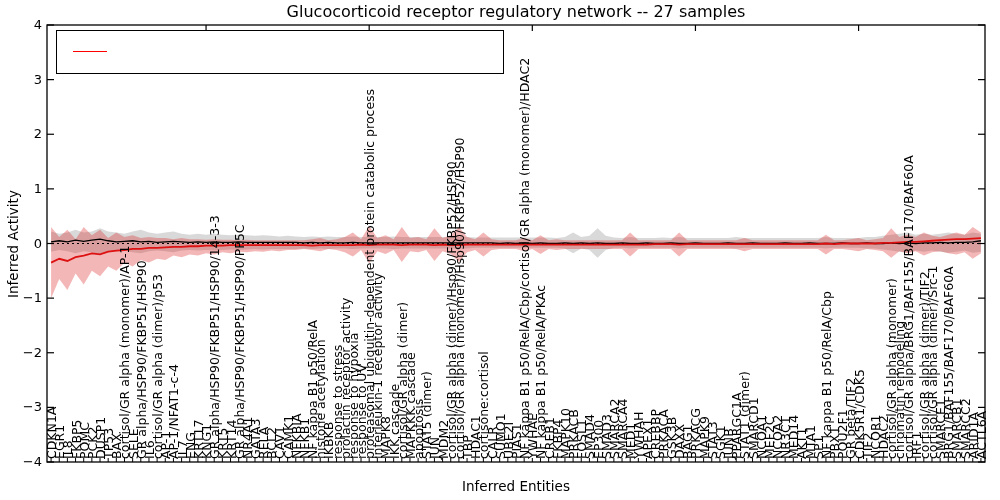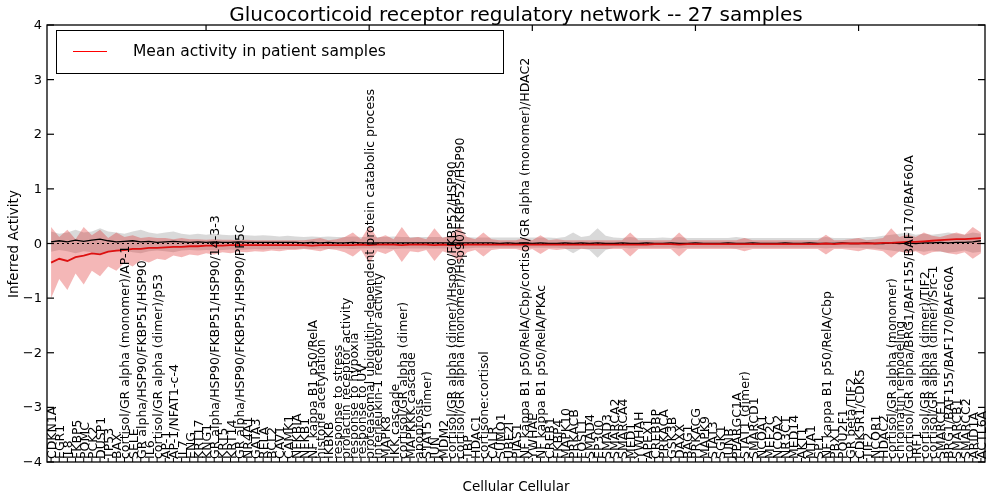--- a/index.html
+++ b/index.html
@@ -1,39 +1,39 @@
 <!DOCTYPE html>
 <html><head>
 <meta charset="utf-8">
 <style>
   html,body{margin:0;padding:0;background:#ffffff;}
   #figure{position:relative;width:1000px;height:500px;background:#ffffff;overflow:hidden;
           font-family:"DejaVu Sans","Liberation Sans",sans-serif;color:#000;}
-  #title{position:absolute;top:2px;left:47px;width:938px;text-align:center;font-size:20px;z-index:4;}
+  #title{position:absolute;top:2px;left:47px;width:938px;text-align:center;font-size:16px;z-index:4;}
   #ylabel{position:absolute;left:-52px;top:236px;width:130px;text-align:center;
           transform:rotate(-90deg);font-size:13.5px;z-index:4;}
   #xlabel{position:absolute;left:47px;top:478px;width:938px;text-align:center;font-size:13.5px;z-index:4;}
   #plot-svg{position:absolute;left:0;top:0;z-index:1;}
   #xlabels{position:absolute;left:0;top:0;width:1000px;height:500px;z-index:2;pointer-events:none;}
   .xticklabel{position:absolute;white-space:nowrap;font-size:12.5px;line-height:13px;
               transform-origin:0 0;transform:rotate(-90deg);}
   #legend{position:absolute;left:56px;top:30px;width:446px;background:#ffffff;
           border:1.6px solid #000;z-index:5;padding:6px 0 8px 0;}
   .legend-row{display:flex;align-items:center;height:28px;}
   .legend-line{width:34px;height:0;border-top:1.6px solid #000;margin-left:16px;margin-right:26px;}
   .legend-text{font-size:15.5px;}
   .yticklabel{position:absolute;width:34px;text-align:right;font-size:13px;z-index:3;}
 </style>
 </head>
 <body>
 
 <div id="figure">
   <div id="title">Glucocorticoid receptor regulatory network -- 27 samples</div>
   <div id="ylabel">Inferred Activity</div>
-  <div id="xlabel">Cellular Cellular</div>
+  <div id="xlabel">Inferred Entities</div>
 
   <svg id="plot-svg" width="1000" height="500">
       <polygon points="51.07826086956522,231.4825 59.23478260869565,233.6675 67.3913043478261,232.575 75.54782608695652,229.84375 83.70434782608696,232.575 91.8608695652174,231.4825 100.01739130434783,228.20499999999998 108.17391304347825,231.4825 116.33043478260869,232.575 124.48695652173913,233.6675 132.64347826086959,231.4825 140.8,229.84375 148.95652173913044,232.575 157.11304347826086,233.6675 165.2695652173913,232.575 173.42608695652174,231.4825 181.58260869565217,233.6675 189.7391304347826,234.76 197.89565217391305,233.6675 206.05217391304348,234.76 214.2086956521739,233.6675 222.36521739130436,234.76 230.52173913043478,235.30625 238.6782608695652,234.76 246.83478260869566,235.30625 254.9913043478261,235.8525 263.1478260869565,235.30625 271.304347826087,235.8525 279.4608695652174,236.39875 287.61739130434785,235.8525 295.7739130434783,236.39875 303.9304347826087,236.945 312.0869565217391,236.39875 320.24347826086955,236.945 328.4,236.39875 336.55652173913046,236.945 344.7130434782609,236.945 352.8695652173913,236.39875 361.02608695652174,236.945 369.18260869565216,236.945 377.3391304347826,236.945 385.495652173913,236.945 393.6521739130435,236.39875 401.8086956521739,236.945 409.96521739130435,236.945 418.1217391304348,236.945 426.2782608695652,236.945 434.4347826086956,236.945 442.5913043478261,236.945 450.74782608695654,236.945 458.90434782608696,236.945 467.0608695652174,236.945 475.2173913043478,237.49125 483.37391304347824,237.49125 491.5304347826087,237.49125 499.68695652173915,237.49125 507.8434782608696,237.49125 516,237.49125 524.1565217391304,237.49125 532.3130434782609,237.49125 540.4695652173913,237.49125 548.6260869565217,237.49125 556.7826086956522,238.0375 564.9391304347826,236.945 573.0956521739131,232.575 581.2521739130435,236.945 589.408695652174,235.8525 597.5652173913044,228.20499999999998 605.7217391304348,235.8525 613.8782608695652,237.49125 622.0347826086957,238.0375 630.1913043478261,236.945 638.3478260869565,238.0375 646.5043478260869,238.0375 654.6608695652174,238.0375 662.8173913043478,237.49125 670.9739130434782,238.0375 679.1304347826087,236.945 687.2869565217392,238.0375 695.4434782608696,238.0375 703.6,238.0375 711.7565217391304,238.0375 719.9130434782609,238.0375 728.0695652173913,238.0375 736.2260869565217,236.945 744.3826086956522,238.0375 752.5391304347826,238.0375 760.695652173913,238.0375 768.8521739130434,238.0375 777.008695652174,238.0375 785.1652173913044,238.0375 793.3217391304348,238.0375 801.4782608695652,238.0375 809.6347826086957,238.0375 817.7913043478261,238.0375 825.9478260869565,236.945 834.104347826087,238.0375 842.2608695652174,238.0375 850.4173913043478,238.0375 858.5739130434782,238.0375 866.7304347826087,236.945 874.8869565217391,236.945 883.0434782608696,235.8525 891.2,234.76 899.3565217391305,233.6675 907.5130434782609,232.575 915.6695652173913,234.76 923.8260869565217,233.6675 931.9826086956522,234.76 940.1391304347826,233.6675 948.295652173913,232.575 956.4521739130435,233.6675 964.6086956521739,234.76 972.7652173913043,232.575 980.9217391304347,233.6675 980.9217391304347,251.69375000000002 972.7652173913043,252.78625 964.6086956521739,250.60125 956.4521739130435,251.69375000000002 948.295652173913,252.78625 940.1391304347826,251.69375000000002 931.9826086956522,250.60125 923.8260869565217,251.69375000000002 915.6695652173913,250.60125 907.5130434782609,252.78625 899.3565217391305,251.69375000000002 891.2,250.60125 883.0434782608696,249.50875000000002 874.8869565217391,248.41625 866.7304347826087,248.41625 858.5739130434782,247.87 850.4173913043478,247.87 842.2608695652174,247.87 834.104347826087,247.87 825.9478260869565,248.41625 817.7913043478261,247.87 809.6347826086957,247.87 801.4782608695652,247.87 793.3217391304348,247.87 785.1652173913044,247.87 777.008695652174,247.87 768.8521739130434,247.87 760.695652173913,247.87 752.5391304347826,247.87 744.3826086956522,247.87 736.2260869565217,248.41625 728.0695652173913,247.87 719.9130434782609,247.87 711.7565217391304,247.87 703.6,247.87 695.4434782608696,247.87 687.2869565217392,247.87 679.1304347826087,248.41625 670.9739130434782,247.87 662.8173913043478,247.87 654.6608695652174,247.87 646.5043478260869,247.87 638.3478260869565,247.87 630.1913043478261,248.41625 622.0347826086957,247.87 613.8782608695652,247.87 605.7217391304348,250.055 597.5652173913044,257.7025 589.408695652174,250.055 581.2521739130435,248.41625 573.0956521739131,253.33249999999998 564.9391304347826,248.41625 556.7826086956522,247.87 548.6260869565217,247.87 540.4695652173913,247.87 532.3130434782609,247.87 524.1565217391304,247.87 516,247.87 507.8434782608696,247.87 499.68695652173915,247.87 491.5304347826087,247.87 483.37391304347824,247.87 475.2173913043478,247.87 467.0608695652174,248.41625 458.90434782608696,248.41625 450.74782608695654,248.41625 442.5913043478261,248.41625 434.4347826086956,248.41625 426.2782608695652,248.41625 418.1217391304348,248.41625 409.96521739130435,248.41625 401.8086956521739,248.41625 393.6521739130435,248.96249999999998 385.495652173913,248.41625 377.3391304347826,248.41625 369.18260869565216,248.41625 361.02608695652174,248.41625 352.8695652173913,248.96249999999998 344.7130434782609,248.41625 336.55652173913046,248.41625 328.4,248.96249999999998 320.24347826086955,248.41625 312.0869565217391,248.96249999999998 303.9304347826087,248.41625 295.7739130434783,248.96249999999998 287.61739130434785,248.96249999999998 279.4608695652174,248.96249999999998 271.304347826087,248.96249999999998 263.1478260869565,249.50875000000002 254.9913043478261,248.96249999999998 246.83478260869566,249.50875000000002 238.6782608695652,250.055 230.52173913043478,249.50875000000002 222.36521739130436,250.055 214.2086956521739,250.60125 206.05217391304348,250.055 197.89565217391305,250.60125 189.7391304347826,250.055 181.58260869565217,250.60125 173.42608695652174,252.24 165.2695652173913,251.14749999999998 157.11304347826086,250.60125 148.95652173913044,251.14749999999998 140.8,253.33249999999998 132.64347826086959,252.24 124.48695652173913,250.60125 116.33043478260869,251.14749999999998 108.17391304347825,252.24 100.01739130434783,254.425 91.8608695652174,252.24 83.70434782608696,251.14749999999998 75.54782608695652,253.33249999999998 67.3913043478261,251.14749999999998 59.23478260869565,250.055 51.07826086956522,251.69375000000002" fill="rgba(128,128,128,0.30)" stroke="none"></polygon>
       <polygon points="51.07826086956522,227.1125 59.23478260869565,236.945 67.3913043478261,229.84375 75.54782608695652,239.13 83.70434782608696,227.1125 91.8608695652174,235.30625 100.01739130434783,229.84375 108.17391304347825,238.0375 116.33043478260869,232.575 124.48695652173913,236.945 132.64347826086959,235.30625 140.8,238.0375 148.95652173913044,236.945 157.11304347826086,238.0375 165.2695652173913,238.0375 173.42608695652174,239.13 181.58260869565217,238.0375 189.7391304347826,239.13 197.89565217391305,239.13 206.05217391304348,239.67625 214.2086956521739,239.13 222.36521739130436,239.67625 230.52173913043478,239.67625 238.6782608695652,240.2225 246.83478260869566,239.67625 254.9913043478261,240.2225 263.1478260869565,240.2225 271.304347826087,240.2225 279.4608695652174,240.2225 287.61739130434785,240.2225 295.7739130434783,240.2225 303.9304347826087,240.2225 312.0869565217391,239.13 320.24347826086955,238.0375 328.4,240.2225 336.55652173913046,239.13 344.7130434782609,236.945 352.8695652173913,232.575 361.02608695652174,239.13 369.18260869565216,226.02 377.3391304347826,238.0375 385.495652173913,235.30625 393.6521739130435,239.13 401.8086956521739,227.1125 409.96521739130435,238.0375 418.1217391304348,236.945 426.2782608695652,239.13 434.4347826086956,228.20499999999998 442.5913043478261,238.0375 450.74782608695654,235.30625 458.90434782608696,227.1125 467.0608695652174,236.945 475.2173913043478,239.13 483.37391304347824,232.575 491.5304347826087,239.13 499.68695652173915,240.2225 507.8434782608696,240.2225 516,240.2225 524.1565217391304,238.0375 532.3130434782609,240.2225 540.4695652173913,235.30625 548.6260869565217,240.2225 556.7826086956522,239.13 564.9391304347826,240.2225 573.0956521739131,240.2225 581.2521739130435,240.2225 589.408695652174,240.2225 597.5652173913044,240.2225 605.7217391304348,240.2225 613.8782608695652,240.2225 622.0347826086957,240.2225 630.1913043478261,232.575 638.3478260869565,240.2225 646.5043478260869,240.2225 654.6608695652174,240.2225 662.8173913043478,240.2225 670.9739130434782,240.2225 679.1304347826087,232.575 687.2869565217392,240.2225 695.4434782608696,240.2225 703.6,240.2225 711.7565217391304,240.2225 719.9130434782609,240.2225 728.0695652173913,240.2225 736.2260869565217,240.2225 744.3826086956522,238.0375 752.5391304347826,240.2225 760.695652173913,240.2225 768.8521739130434,240.2225 777.008695652174,240.2225 785.1652173913044,240.2225 793.3217391304348,240.2225 801.4782608695652,240.2225 809.6347826086957,240.2225 817.7913043478261,240.2225 825.9478260869565,234.76 834.104347826087,240.2225 842.2608695652174,240.2225 850.4173913043478,239.13 858.5739130434782,238.0375 866.7304347826087,240.2225 874.8869565217391,239.13 883.0434782608696,238.0375 891.2,228.20499999999998 899.3565217391305,236.945 907.5130434782609,234.76 915.6695652173913,236.945 923.8260869565217,232.575 931.9826086956522,235.8525 940.1391304347826,236.945 948.295652173913,234.76 956.4521739130435,232.575 964.6086956521739,234.76 972.7652173913043,227.1125 980.9217391304347,232.575 980.9217391304347,253.33249999999998 972.7652173913043,258.795 964.6086956521739,252.24 956.4521739130435,254.425 948.295652173913,253.33249999999998 940.1391304347826,251.14749999999998 931.9826086956522,252.24 923.8260869565217,255.51749999999998 915.6695652173913,251.14749999999998 907.5130434782609,253.33249999999998 899.3565217391305,251.14749999999998 891.2,257.7025 883.0434782608696,251.14749999999998 874.8869565217391,250.055 866.7304347826087,248.96249999999998 858.5739130434782,251.14749999999998 850.4173913043478,250.055 842.2608695652174,248.96249999999998 834.104347826087,248.96249999999998 825.9478260869565,254.425 817.7913043478261,248.96249999999998 809.6347826086957,248.96249999999998 801.4782608695652,248.96249999999998 793.3217391304348,248.96249999999998 785.1652173913044,248.96249999999998 777.008695652174,248.96249999999998 768.8521739130434,248.96249999999998 760.695652173913,248.96249999999998 752.5391304347826,248.96249999999998 744.3826086956522,251.14749999999998 736.2260869565217,248.96249999999998 728.0695652173913,248.96249999999998 719.9130434782609,248.96249999999998 711.7565217391304,248.96249999999998 703.6,248.96249999999998 695.4434782608696,248.96249999999998 687.2869565217392,248.96249999999998 679.1304347826087,256.61 670.9739130434782,248.96249999999998 662.8173913043478,248.96249999999998 654.6608695652174,248.96249999999998 646.5043478260869,248.96249999999998 638.3478260869565,248.96249999999998 630.1913043478261,256.61 622.0347826086957,248.96249999999998 613.8782608695652,248.96249999999998 605.7217391304348,248.96249999999998 597.5652173913044,248.96249999999998 589.408695652174,248.96249999999998 581.2521739130435,248.96249999999998 573.0956521739131,248.96249999999998 564.9391304347826,248.96249999999998 556.7826086956522,250.055 548.6260869565217,248.96249999999998 540.4695652173913,253.87875000000003 532.3130434782609,248.96249999999998 524.1565217391304,251.14749999999998 516,248.96249999999998 507.8434782608696,248.96249999999998 499.68695652173915,248.96249999999998 491.5304347826087,250.055 483.37391304347824,256.61 475.2173913043478,250.055 467.0608695652174,252.24 458.90434782608696,262.0725 450.74782608695654,253.87875000000003 442.5913043478261,251.14749999999998 434.4347826086956,260.98 426.2782608695652,250.055 418.1217391304348,252.24 409.96521739130435,251.14749999999998 401.8086956521739,262.0725 393.6521739130435,250.055 385.495652173913,253.87875000000003 377.3391304347826,251.14749999999998 369.18260869565216,263.165 361.02608695652174,250.055 352.8695652173913,256.61 344.7130434782609,252.24 336.55652173913046,250.055 328.4,248.96249999999998 320.24347826086955,251.14749999999998 312.0869565217391,250.055 303.9304347826087,248.96249999999998 295.7739130434783,250.055 287.61739130434785,250.055 279.4608695652174,251.14749999999998 271.304347826087,250.60125 263.1478260869565,251.69375000000002 254.9913043478261,251.14749999999998 246.83478260869566,252.24 238.6782608695652,251.69375000000002 230.52173913043478,253.33249999999998 222.36521739130436,252.24 214.2086956521739,254.425 206.05217391304348,253.33249999999998 197.89565217391305,255.51749999999998 189.7391304347826,254.425 181.58260869565217,257.15625 173.42608695652174,255.51749999999998 165.2695652173913,259.8875 157.11304347826086,258.795 148.95652173913044,262.61875 140.8,259.8875 132.64347826086959,266.4425 124.48695652173913,262.61875 116.33043478260869,270.8125 108.17391304347825,266.4425 100.01739130434783,276.275 91.8608695652174,270.8125 83.70434782608696,284.46875 75.54782608695652,273.54375 67.3913043478261,289.93125 59.23478260869565,279.00625 51.07826086956522,298.125" fill="rgba(221,30,30,0.32)" stroke="none"></polygon>
       <line x1="47" y1="243.5" x2="985" y2="243.5" stroke="#000000" stroke-width="1" stroke-dasharray="2 3"></line>
       <polyline points="51.07826086956522,241.86125 59.23478260869565,240.76875 67.3913043478261,241.86125 75.54782608695652,240.2225 83.70434782608696,241.315 91.8608695652174,240.2225 100.01739130434783,239.13 108.17391304347825,240.76875 116.33043478260869,241.86125 124.48695652173913,241.315 132.64347826086959,240.76875 140.8,241.86125 148.95652173913044,241.315 157.11304347826086,242.4075 165.2695652173913,241.86125 173.42608695652174,241.315 181.58260869565217,241.86125 189.7391304347826,242.4075 197.89565217391305,241.86125 206.05217391304348,242.4075 214.2086956521739,241.86125 222.36521739130436,242.4075 230.52173913043478,242.4075 238.6782608695652,241.86125 246.83478260869566,242.4075 254.9913043478261,242.4075 263.1478260869565,242.4075 271.304347826087,242.4075 279.4608695652174,242.4075 287.61739130434785,242.4075 295.7739130434783,242.4075 303.9304347826087,242.95375 312.0869565217391,242.4075 320.24347826086955,242.95375 328.4,242.4075 336.55652173913046,242.95375 344.7130434782609,242.95375 352.8695652173913,242.4075 361.02608695652174,242.95375 369.18260869565216,242.95375 377.3391304347826,242.95375 385.495652173913,242.95375 393.6521739130435,242.95375 401.8086956521739,242.95375 409.96521739130435,242.95375 418.1217391304348,242.95375 426.2782608695652,242.95375 434.4347826086956,242.95375 442.5913043478261,242.95375 450.74782608695654,242.95375 458.90434782608696,242.95375 467.0608695652174,242.95375 475.2173913043478,242.95375 483.37391304347824,242.95375 491.5304347826087,242.95375 499.68695652173915,243.5 507.8434782608696,242.95375 516,243.5 524.1565217391304,242.95375 532.3130434782609,243.5 540.4695652173913,242.95375 548.6260869565217,243.5 556.7826086956522,243.5 564.9391304347826,242.95375 573.0956521739131,243.5 581.2521739130435,242.95375 589.408695652174,243.5 597.5652173913044,242.95375 605.7217391304348,243.5 613.8782608695652,243.5 622.0347826086957,242.95375 630.1913043478261,243.5 638.3478260869565,243.5 646.5043478260869,242.95375 654.6608695652174,243.5 662.8173913043478,243.5 670.9739130434782,242.95375 679.1304347826087,243.5 687.2869565217392,243.5 695.4434782608696,242.95375 703.6,243.5 711.7565217391304,243.5 719.9130434782609,243.5 728.0695652173913,242.95375 736.2260869565217,243.5 744.3826086956522,243.5 752.5391304347826,242.95375 760.695652173913,243.5 768.8521739130434,243.5 777.008695652174,243.5 785.1652173913044,242.95375 793.3217391304348,243.5 801.4782608695652,243.5 809.6347826086957,242.95375 817.7913043478261,243.5 825.9478260869565,243.5 834.104347826087,243.5 842.2608695652174,242.95375 850.4173913043478,243.5 858.5739130434782,243.5 866.7304347826087,242.95375 874.8869565217391,243.5 883.0434782608696,243.5 891.2,242.95375 899.3565217391305,243.5 907.5130434782609,242.95375 915.6695652173913,243.5 923.8260869565217,242.95375 931.9826086956522,242.95375 940.1391304347826,242.4075 948.295652173913,242.95375 956.4521739130435,242.4075 964.6086956521739,242.4075 972.7652173913043,241.86125 980.9217391304347,240.76875" fill="none" stroke="#000000" stroke-width="1.3"></polyline>
       <polyline points="51.07826086956522,262.61875 59.23478260869565,258.795 67.3913043478261,260.98 75.54782608695652,257.15625 83.70434782608696,255.51749999999998 91.8608695652174,253.33249999999998 100.01739130434783,254.425 108.17391304347825,251.69375000000002 116.33043478260869,250.60125 124.48695652173913,250.055 132.64347826086959,248.96249999999998 140.8,248.96249999999998 148.95652173913044,247.87 157.11304347826086,247.87 165.2695652173913,247.32375000000002 173.42608695652174,246.77749999999997 181.58260869565217,246.77749999999997 189.7391304347826,246.23125 197.89565217391305,246.23125 206.05217391304348,245.685 214.2086956521739,245.685 222.36521739130436,245.685 230.52173913043478,245.13875000000002 238.6782608695652,245.13875000000002 246.83478260869566,245.13875000000002 254.9913043478261,245.13875000000002 263.1478260869565,245.13875000000002 271.304347826087,245.13875000000002 279.4608695652174,245.13875000000002 287.61739130434785,245.13875000000002 295.7739130434783,245.13875000000002 303.9304347826087,245.13875000000002 312.0869565217391,245.685 320.24347826086955,245.13875000000002 328.4,245.13875000000002 336.55652173913046,245.13875000000002 344.7130434782609,245.13875000000002 352.8695652173913,245.13875000000002 361.02608695652174,244.59249999999997 369.18260869565216,245.13875000000002 377.3391304347826,244.59249999999997 385.495652173913,244.59249999999997 393.6521739130435,244.59249999999997 401.8086956521739,245.13875000000002 409.96521739130435,244.59249999999997 418.1217391304348,244.59249999999997 426.2782608695652,244.59249999999997 434.4347826086956,245.13875000000002 442.5913043478261,244.59249999999997 450.74782608695654,245.13875000000002 458.90434782608696,245.13875000000002 467.0608695652174,244.59249999999997 475.2173913043478,244.59249999999997 483.37391304347824,244.59249999999997 491.5304347826087,244.59249999999997 499.68695652173915,244.59249999999997 507.8434782608696,244.59249999999997 516,244.59249999999997 524.1565217391304,244.59249999999997 532.3130434782609,244.59249999999997 540.4695652173913,244.59249999999997 548.6260869565217,244.59249999999997 556.7826086956522,244.59249999999997 564.9391304347826,244.59249999999997 573.0956521739131,244.59249999999997 581.2521739130435,244.59249999999997 589.408695652174,244.59249999999997 597.5652173913044,244.59249999999997 605.7217391304348,244.59249999999997 613.8782608695652,244.59249999999997 622.0347826086957,244.59249999999997 630.1913043478261,244.59249999999997 638.3478260869565,244.59249999999997 646.5043478260869,244.59249999999997 654.6608695652174,244.04625 662.8173913043478,244.04625 670.9739130434782,244.04625 679.1304347826087,244.59249999999997 687.2869565217392,244.04625 695.4434782608696,244.04625 703.6,244.04625 711.7565217391304,244.04625 719.9130434782609,244.04625 728.0695652173913,244.04625 736.2260869565217,244.04625 744.3826086956522,244.04625 752.5391304347826,244.04625 760.695652173913,244.04625 768.8521739130434,244.04625 777.008695652174,244.04625 785.1652173913044,244.04625 793.3217391304348,244.04625 801.4782608695652,244.04625 809.6347826086957,244.04625 817.7913043478261,244.04625 825.9478260869565,243.5 834.104347826087,244.04625 842.2608695652174,243.5 850.4173913043478,243.5 858.5739130434782,243.5 866.7304347826087,243.5 874.8869565217391,243.5 883.0434782608696,242.95375 891.2,242.95375 899.3565217391305,242.4075 907.5130434782609,241.86125 915.6695652173913,241.86125 923.8260869565217,241.315 931.9826086956522,240.76875 940.1391304347826,240.2225 948.295652173913,239.67625 956.4521739130435,239.13 964.6086956521739,239.13 972.7652173913043,238.58375 980.9217391304347,238.0375" fill="none" stroke="#dd1111" stroke-width="1.8"></polyline>
       <rect x="47" y="25" width="938" height="437" fill="none" stroke="#000" stroke-width="1.3"></rect>
       <line x1="47" y1="462" x2="54" y2="462" stroke="#000" stroke-width="1.2"></line>
       <line x1="978" y1="462" x2="985" y2="462" stroke="#000" stroke-width="1.2"></line>
@@ -289,21 +289,20 @@
       <div class="xticklabel" style="left: 942.296px; top: 459px;">BRG1/BAF155/BAF170/BAF60A</div>
       <div class="xticklabel" style="left: 950.452px; top: 459px;">SMARCB1</div>
       <div class="xticklabel" style="left: 958.609px; top: 459px;">SMARCC2</div>
       <div class="xticklabel" style="left: 966.765px; top: 459px;">ARID1A</div>
       <div class="xticklabel" style="left: 974.922px; top: 459px;">ACTL6A</div>
     </div>
 
   <div id="legend">
     <div class="legend-row">
       <div class="legend-line" id="legend-line-1" style="border-top-color: rgb(255, 0, 0);"></div>
-      <div class="legend-text">Mean activity in patient samples</div>
     </div>
   </div>
 <div class="yticklabel" style="left: 8px; top: 454px;">−4</div>
     <div class="yticklabel" style="left: 8px; top: 399.375px;">−3</div>
     <div class="yticklabel" style="left: 8px; top: 344.75px;">−2</div>
     <div class="yticklabel" style="left: 8px; top: 290.125px;">−1</div>
     <div class="yticklabel" style="left: 8px; top: 235.5px;">0</div>
     <div class="yticklabel" style="left: 8px; top: 180.875px;">1</div>
     <div class="yticklabel" style="left: 8px; top: 126.25px;">2</div>
     <div class="yticklabel" style="left: 8px; top: 71.625px;">3</div>

